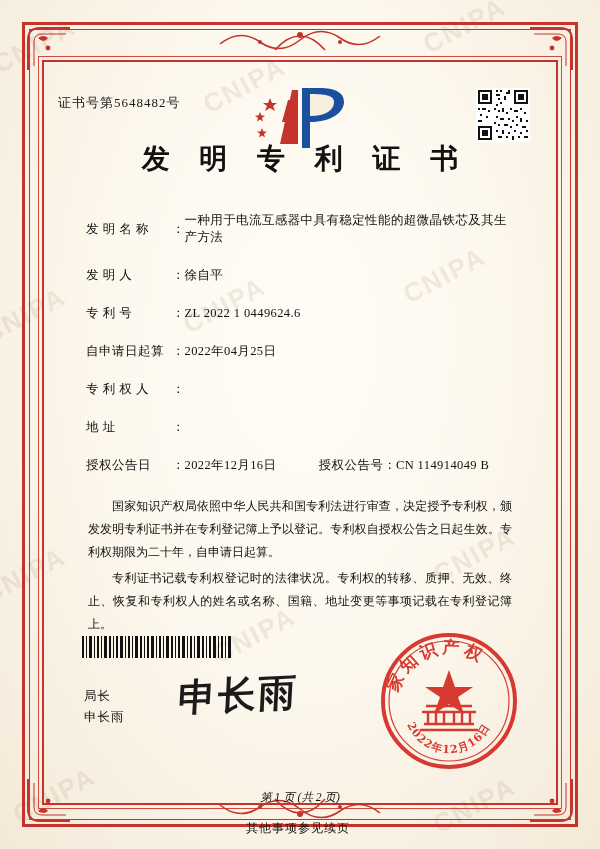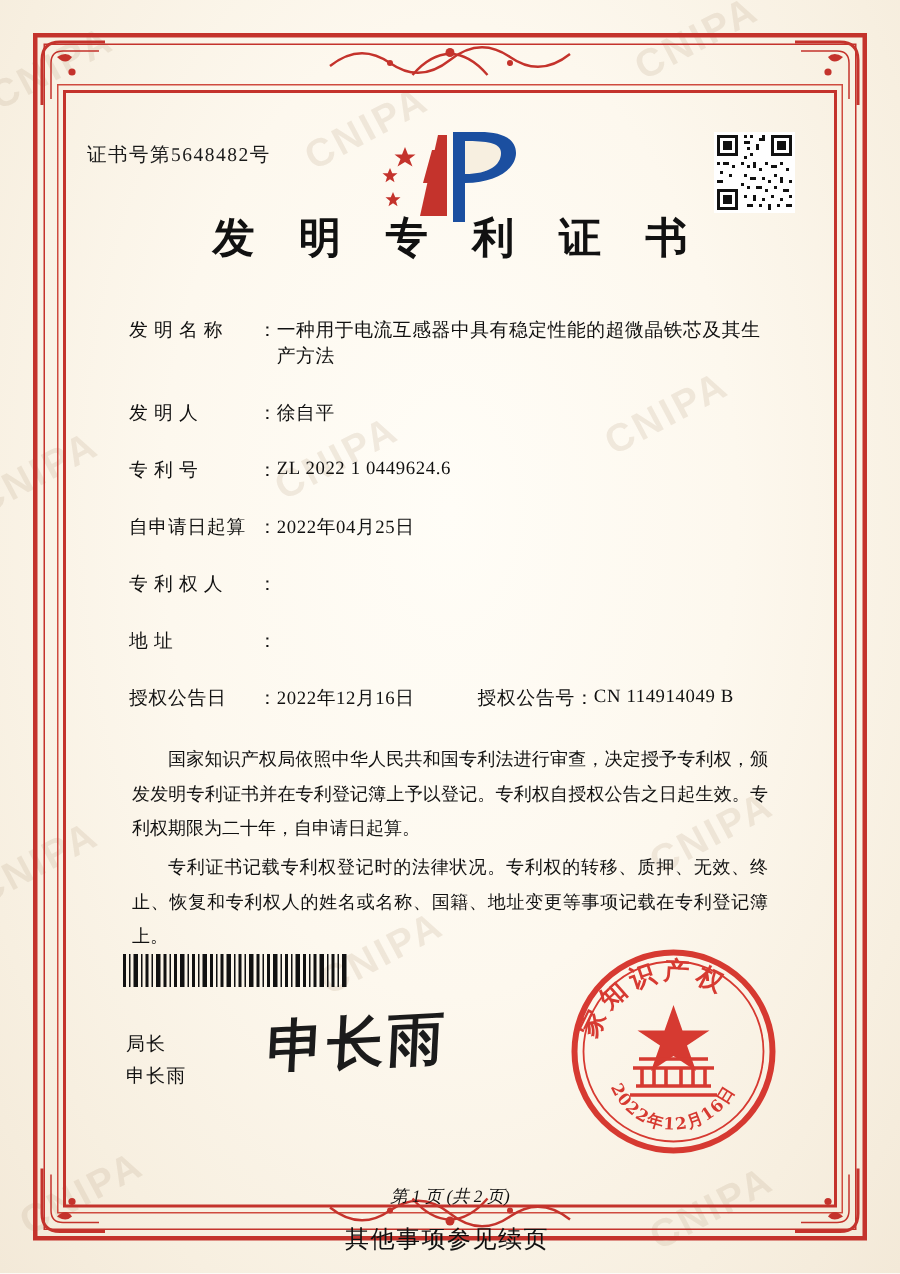--- a/index.html
+++ b/index.html
@@ -141,21 +141,21 @@
     color: #111;
     padding-left: 10px;
   }
 
   .fields {
     margin-top: 34px;
     padding: 0 24px 0 28px;
   }
   .field-row {
     display: flex;
-    align-items: flex-start;
+    align-items: center;
     font-size: 12.5px;
     color: #111;
     margin-bottom: 21px;
   }
   .field-label {
     width: 86px;
     flex: 0 0 86px;
     letter-spacing: 0.5px;
   }
   .field-colon { flex: 0 0 10px; }
@@ -233,21 +233,21 @@
     color: #111;
     font-style: italic;
   }
 
   .footer-note {
     position: absolute;
     left: 0;
     right: 4px;
     bottom: 12px;
     text-align: center;
-    font-size: 16px;
+    font-size: 12px;
     color: #111;
     letter-spacing: 1px;
   }
 </style>
 </head>
 <body>
 
 <div class="page">
 
   <div class="wm" style="left:-10px; top:30px;">CNIPA</div>

